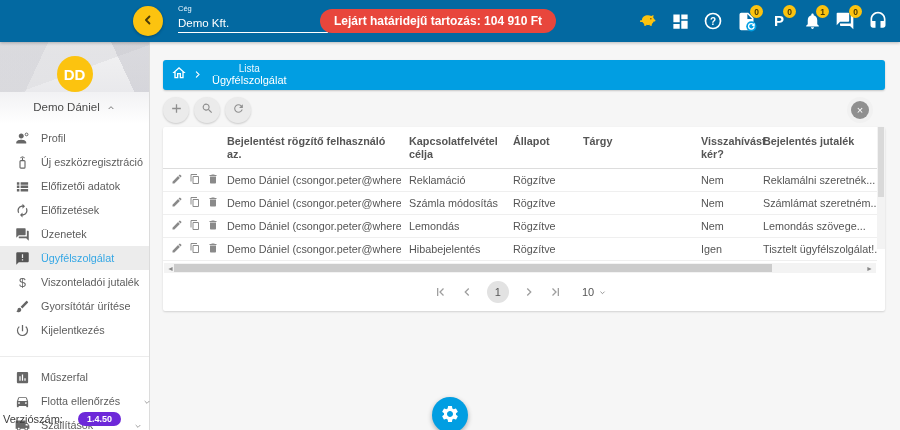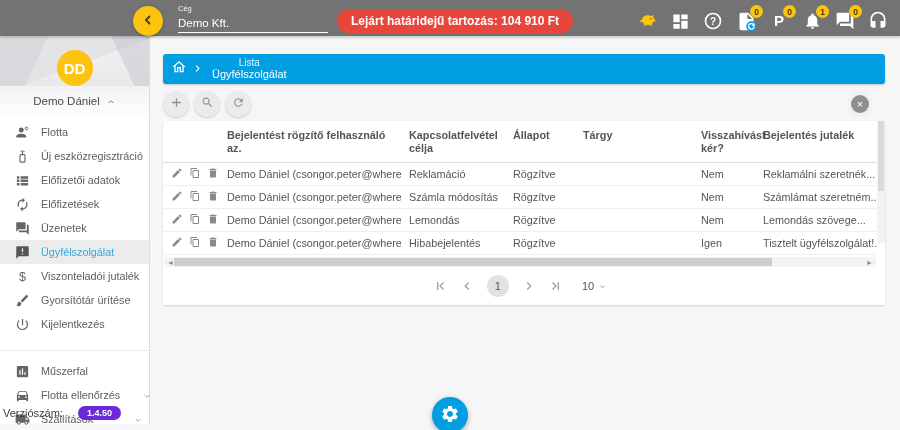--- a/index.html
+++ b/index.html
@@ -1,32 +1,32 @@
 <!DOCTYPE html>
 <html><head>
 <meta charset="utf-8">
 <style>
   * { margin:0; padding:0; box-sizing:border-box; }
   html,body { width:900px; height:430px; overflow:hidden;
     font-family:"Liberation Sans","DejaVu Sans",sans-serif; background:#f6f6f6; }
   .app { position:relative; width:900px; height:430px; }
 
   
-  .topbar { height:36px; background:#737373; display:flex; align-items:center;
+  .topbar { height:42px; background:#0369a1; display:flex; align-items:center;
     position:relative; box-shadow:0 1px 3px rgba(0,0,0,.25); z-index:5; }
   .back-btn { position:absolute; left:133px; top:6px; width:30px; height:30px;
     border-radius:50%; background:#fcc30f; border:none; display:flex;
     align-items:center; justify-content:center; cursor:pointer;
     box-shadow:0 1px 3px rgba(0,0,0,.3); }
   .company { position:absolute; left:178px; top:4px; width:150px; }
   .company label { display:block; font-size:7.5px; color:#eaf7ff; }
   .company input { width:150px; background:transparent; border:none;
     border-bottom:1px solid #fff; color:#fff; font-size:11.5px; padding:2px 0 3px; outline:none;
     font-family:"Liberation Sans","DejaVu Sans",sans-serif; }
-  .alert-pill { position:absolute; left:337px; top:9px; height:24px; padding:8px 14px;
+  .alert-pill { position:absolute; left:320px; top:9px; height:24px; padding:8px 14px;
     background:#e8463c; border-radius:12px; color:#fff; font-size:12px; font-weight:bold;
     display:flex; align-items:center; white-space:nowrap; }
   .tb-icons { position:absolute; right:10px; top:0; height:42px; display:flex;
     align-items:center; gap:9px; }
   .tb-icon { position:relative; width:24px; height:24px; display:flex;
     align-items:center; justify-content:center; cursor:pointer; }
   .tb-badge { position:absolute; top:-4px; right:-5px; min-width:13px; height:13px;
     border-radius:7px; background:#fcc30f; color:#4c3a00; font-size:8.5px; font-weight:bold;
     display:flex; align-items:center; justify-content:center; padding:0 2px; }
 
@@ -203,21 +203,21 @@
       </div>
 
       <nav class="menu">
         <div class="menu-item">
           <span class="mi-icon">
             <svg width="15" height="15" viewBox="0 0 24 24">
                 <path fill="#666" d="M10 12c2.2 0 4-1.8 4-4s-1.8-4-4-4-4 1.8-4 4 1.8 4 4 4zm0 2c-2.7 0-8 1.3-8 4v2h16v-2c0-2.7-5.3-4-8-4z"></path>
                 <circle cx="18.5" cy="5.5" r="2.2" fill="none" stroke="#666" stroke-width="1.6"></circle>
               </svg>
           </span>
-          <span class="mi-label">Flotta</span>
+          <span class="mi-label">Profil</span>
         </div>
         <div class="menu-item">
           <span class="mi-icon">
             <svg width="15" height="15" viewBox="0 0 24 24">
                 <rect x="8" y="9" width="8" height="12" rx="1.5" fill="none" stroke="#666" stroke-width="1.8"></rect>
                 <line x1="12" y1="9" x2="12" y2="4" stroke="#666" stroke-width="1.8"></line>
                 <path fill="none" stroke="#666" stroke-width="1.5" d="M8.5 4.5a5 5 0 0 1 7 0"></path>
               </svg>
           </span>
           <span class="mi-label">Új eszközregisztráció</span>

